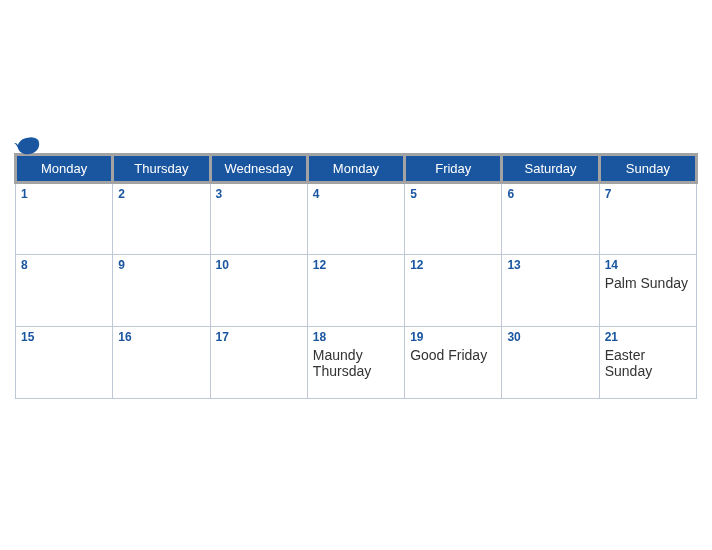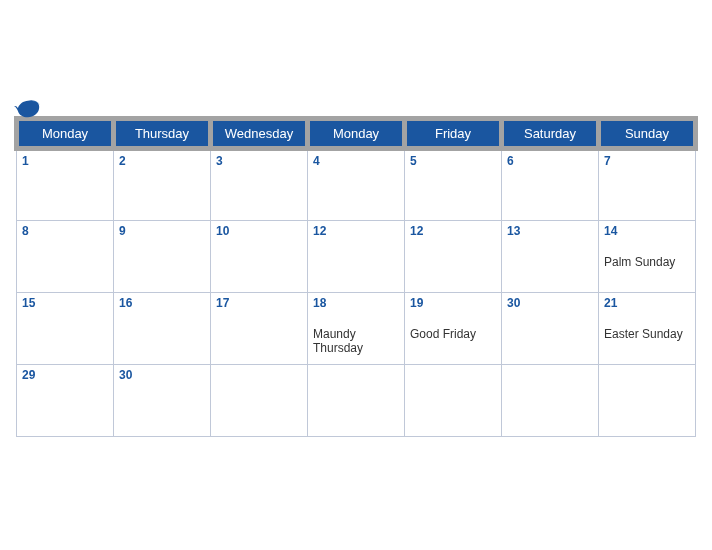--- a/index.html
+++ b/index.html
@@ -68,41 +68,41 @@
       border-collapse: collapse;
       border: 1px solid #1a56a0;
     }
     .calendar-grid th {
       background-color: #1a56a0;
       color: #fff;
       text-align: center;
       padding: 5px 2px;
       font-size: 13px;
       font-weight: normal;
-      border: 5px solid #a3a3a3;
+      border: 3px solid #a3a3a3;
     }
     .calendar-grid td {
       border: 1px solid #c0c8d8;
       vertical-align: top;
       width: calc(100% / 7);
       height: 72px;
       padding: 3px 5px;
       position: relative;
     }
     .day-number {
       font-size: 12px;
       color: #1a56a0;
       font-weight: bold;
       display: block;
     }
     .holiday-name {
-      font-size: 12px;
+      font-size: 14px;
       color: #333;
       display: block;
-      margin-top: 17px;
+      margin-top: 3px;
     }
     .empty-cell {
       background: #fff;
     }
   </style>
 </head>
 <body>
 
 <div class="calendar-container">
   <div class="calendar-header">
@@ -201,28 +201,15 @@
             <span class="holiday-name">Good Friday</span>
           </td>
           <td>
             <span class="day-number">30</span>
           </td>
           <td>
             <span class="day-number">21</span>
             <span class="holiday-name">Easter Sunday</span>
           </td>
         </tr>
-        <tr>
-          <td>
-            <span class="day-number">29</span>
-          </td>
-          <td>
-            <span class="day-number">30</span>
-          </td>
-          <td class="empty-cell"></td>
-          <td class="empty-cell"></td>
-          <td class="empty-cell"></td>
-          <td class="empty-cell"></td>
-          <td class="empty-cell"></td>
-        </tr>
       </tbody>
   </table>
 </div>
 
 </body></html>

